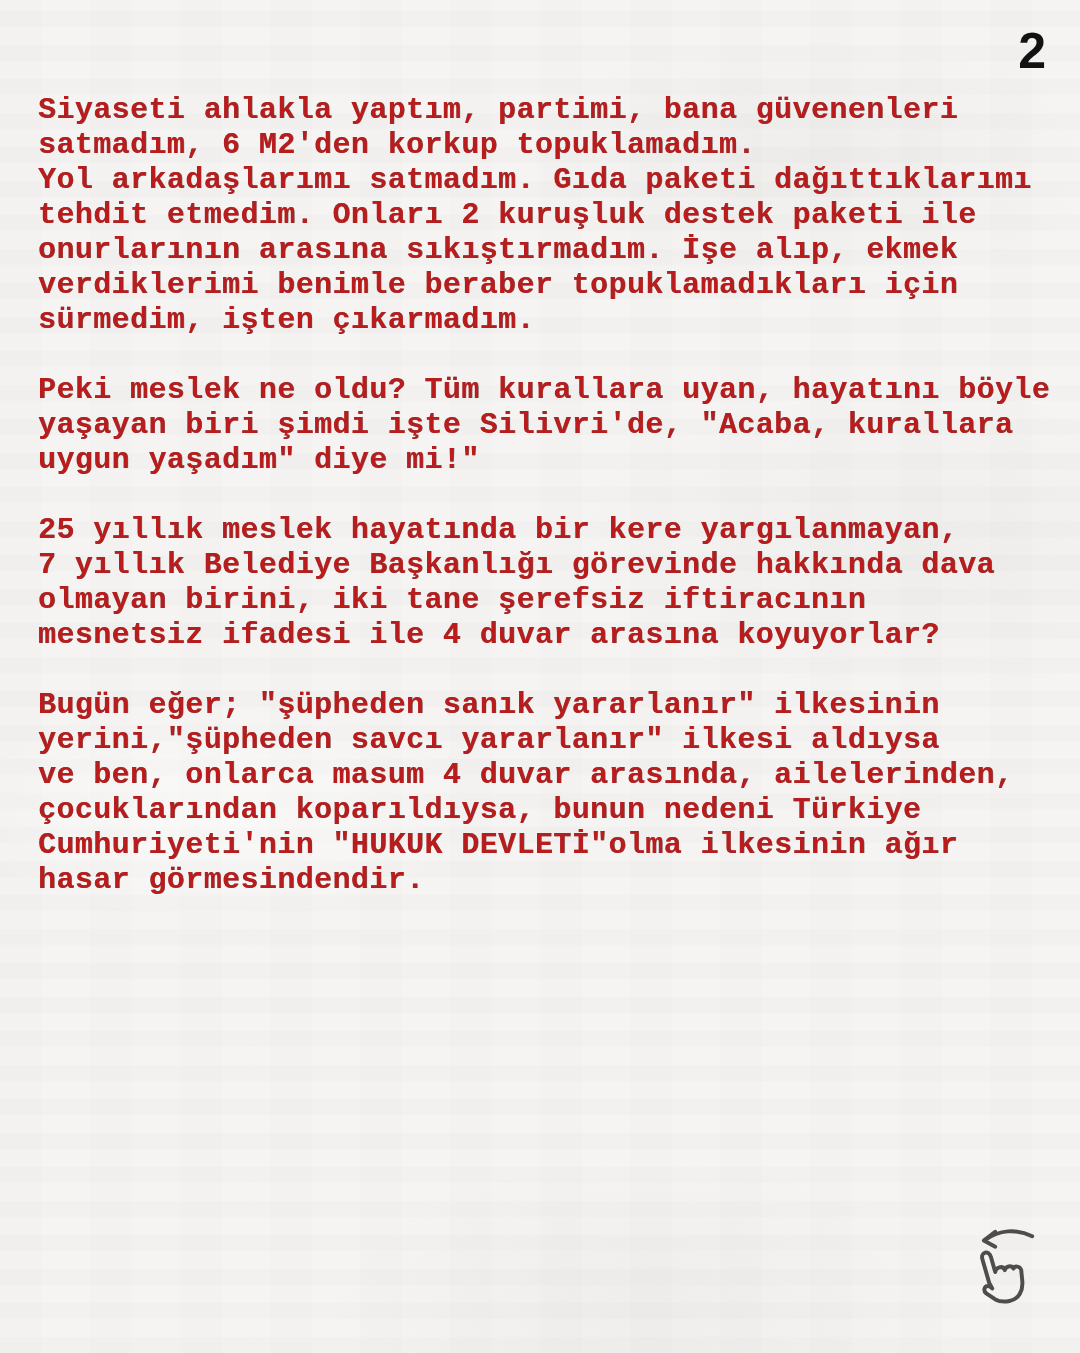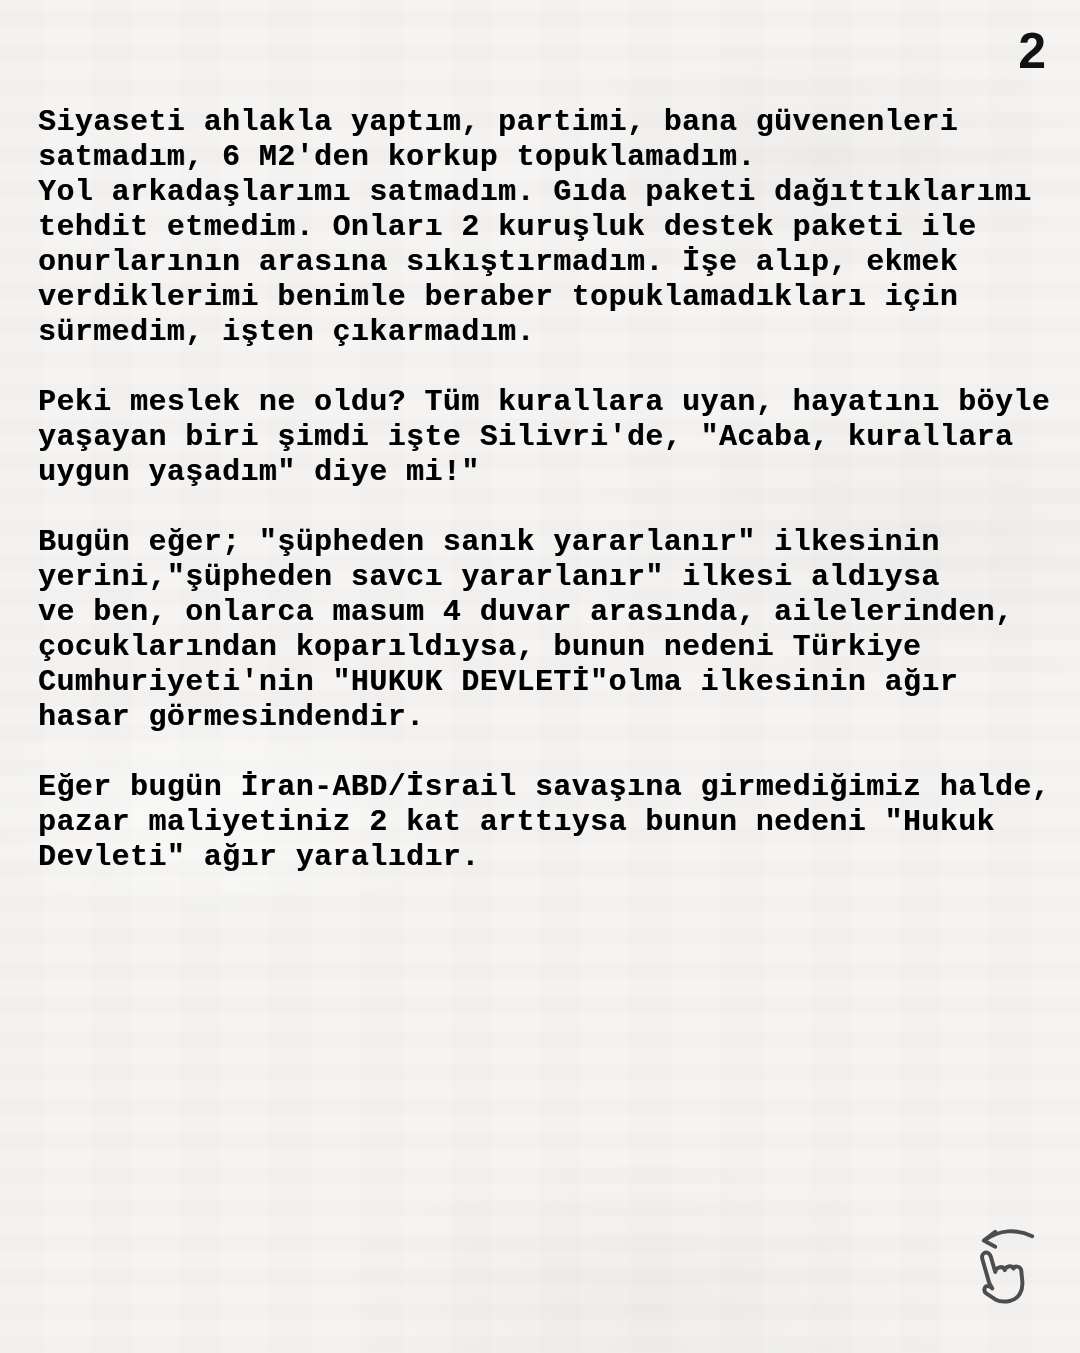--- a/index.html
+++ b/index.html
@@ -37,23 +37,23 @@
     right: 34px;
     font-family: "Liberation Sans", sans-serif;
     font-weight: 800;
     font-size: 50px;
     line-height: 50px;
     color: #121212;
   }
   .letter-body {
     position: absolute;
     left: 38px;
-    top: 105px;
+    top: 93px;
     width: 1020px;
-    color: #000000;
+    color: #b91c1c;
     font-weight: 700;
     font-size: 30px;
     line-height: 35px;
     letter-spacing: 0.4px;
   }
   .para {
     margin: 0 0 35px 0;
     white-space: pre-line;
     text-shadow: 0.4px 0.4px 0 rgba(16,16,16,0.55);
   }
@@ -81,29 +81,30 @@
   <p class="para">Siyaseti ahlakla yaptım, partimi, bana güvenenleri
 satmadım, 6 M2'den korkup topuklamadım.
 Yol arkadaşlarımı satmadım. Gıda paketi dağıttıklarımı
 tehdit etmedim. Onları 2 kuruşluk destek paketi ile
 onurlarının arasına sıkıştırmadım. İşe alıp, ekmek
 verdiklerimi benimle beraber topuklamadıkları için
 sürmedim, işten çıkarmadım.</p>
   <p class="para">Peki meslek ne oldu? Tüm kurallara uyan, hayatını böyle
 yaşayan biri şimdi işte Silivri'de, "Acaba, kurallara
 uygun yaşadım" diye mi!"</p>
+  <p class="para">25 yıllık meslek hayatında bir kere yargılanmayan,
+7 yıllık Belediye Başkanlığı görevinde hakkında dava
+olmayan birini, iki tane şerefsiz iftiracının
+mesnetsiz ifadesi ile 4 duvar arasına koyuyorlar?</p>
   <p class="para">Bugün eğer; "şüpheden sanık yararlanır" ilkesinin
 yerini,"şüpheden savcı yararlanır" ilkesi aldıysa
 ve ben, onlarca masum 4 duvar arasında, ailelerinden,
 çocuklarından koparıldıysa, bunun nedeni Türkiye
 Cumhuriyeti'nin "HUKUK DEVLETİ"olma ilkesinin ağır
 hasar görmesindendir.</p>
-  <p class="para">Eğer bugün İran-ABD/İsrail savaşına girmediğimiz halde,
-pazar maliyetiniz 2 kat arttıysa bunun nedeni "Hukuk
-Devleti" ağır yaralıdır.</p>
 </div>
 
 <div class="swipe-icon">
   <svg viewBox="0 0 100 100" fill="none" stroke="#4d4d4d" stroke-width="4.5" stroke-linecap="round" stroke-linejoin="round">
 
     <path d="M90 15 C72 6 52 8 37 19"></path>
     <path d="M48 10 L35 20 L48 27" fill="none"></path>
 
     <g transform="rotate(-16 55 62)">
       <path d="M40 64 L40 36

